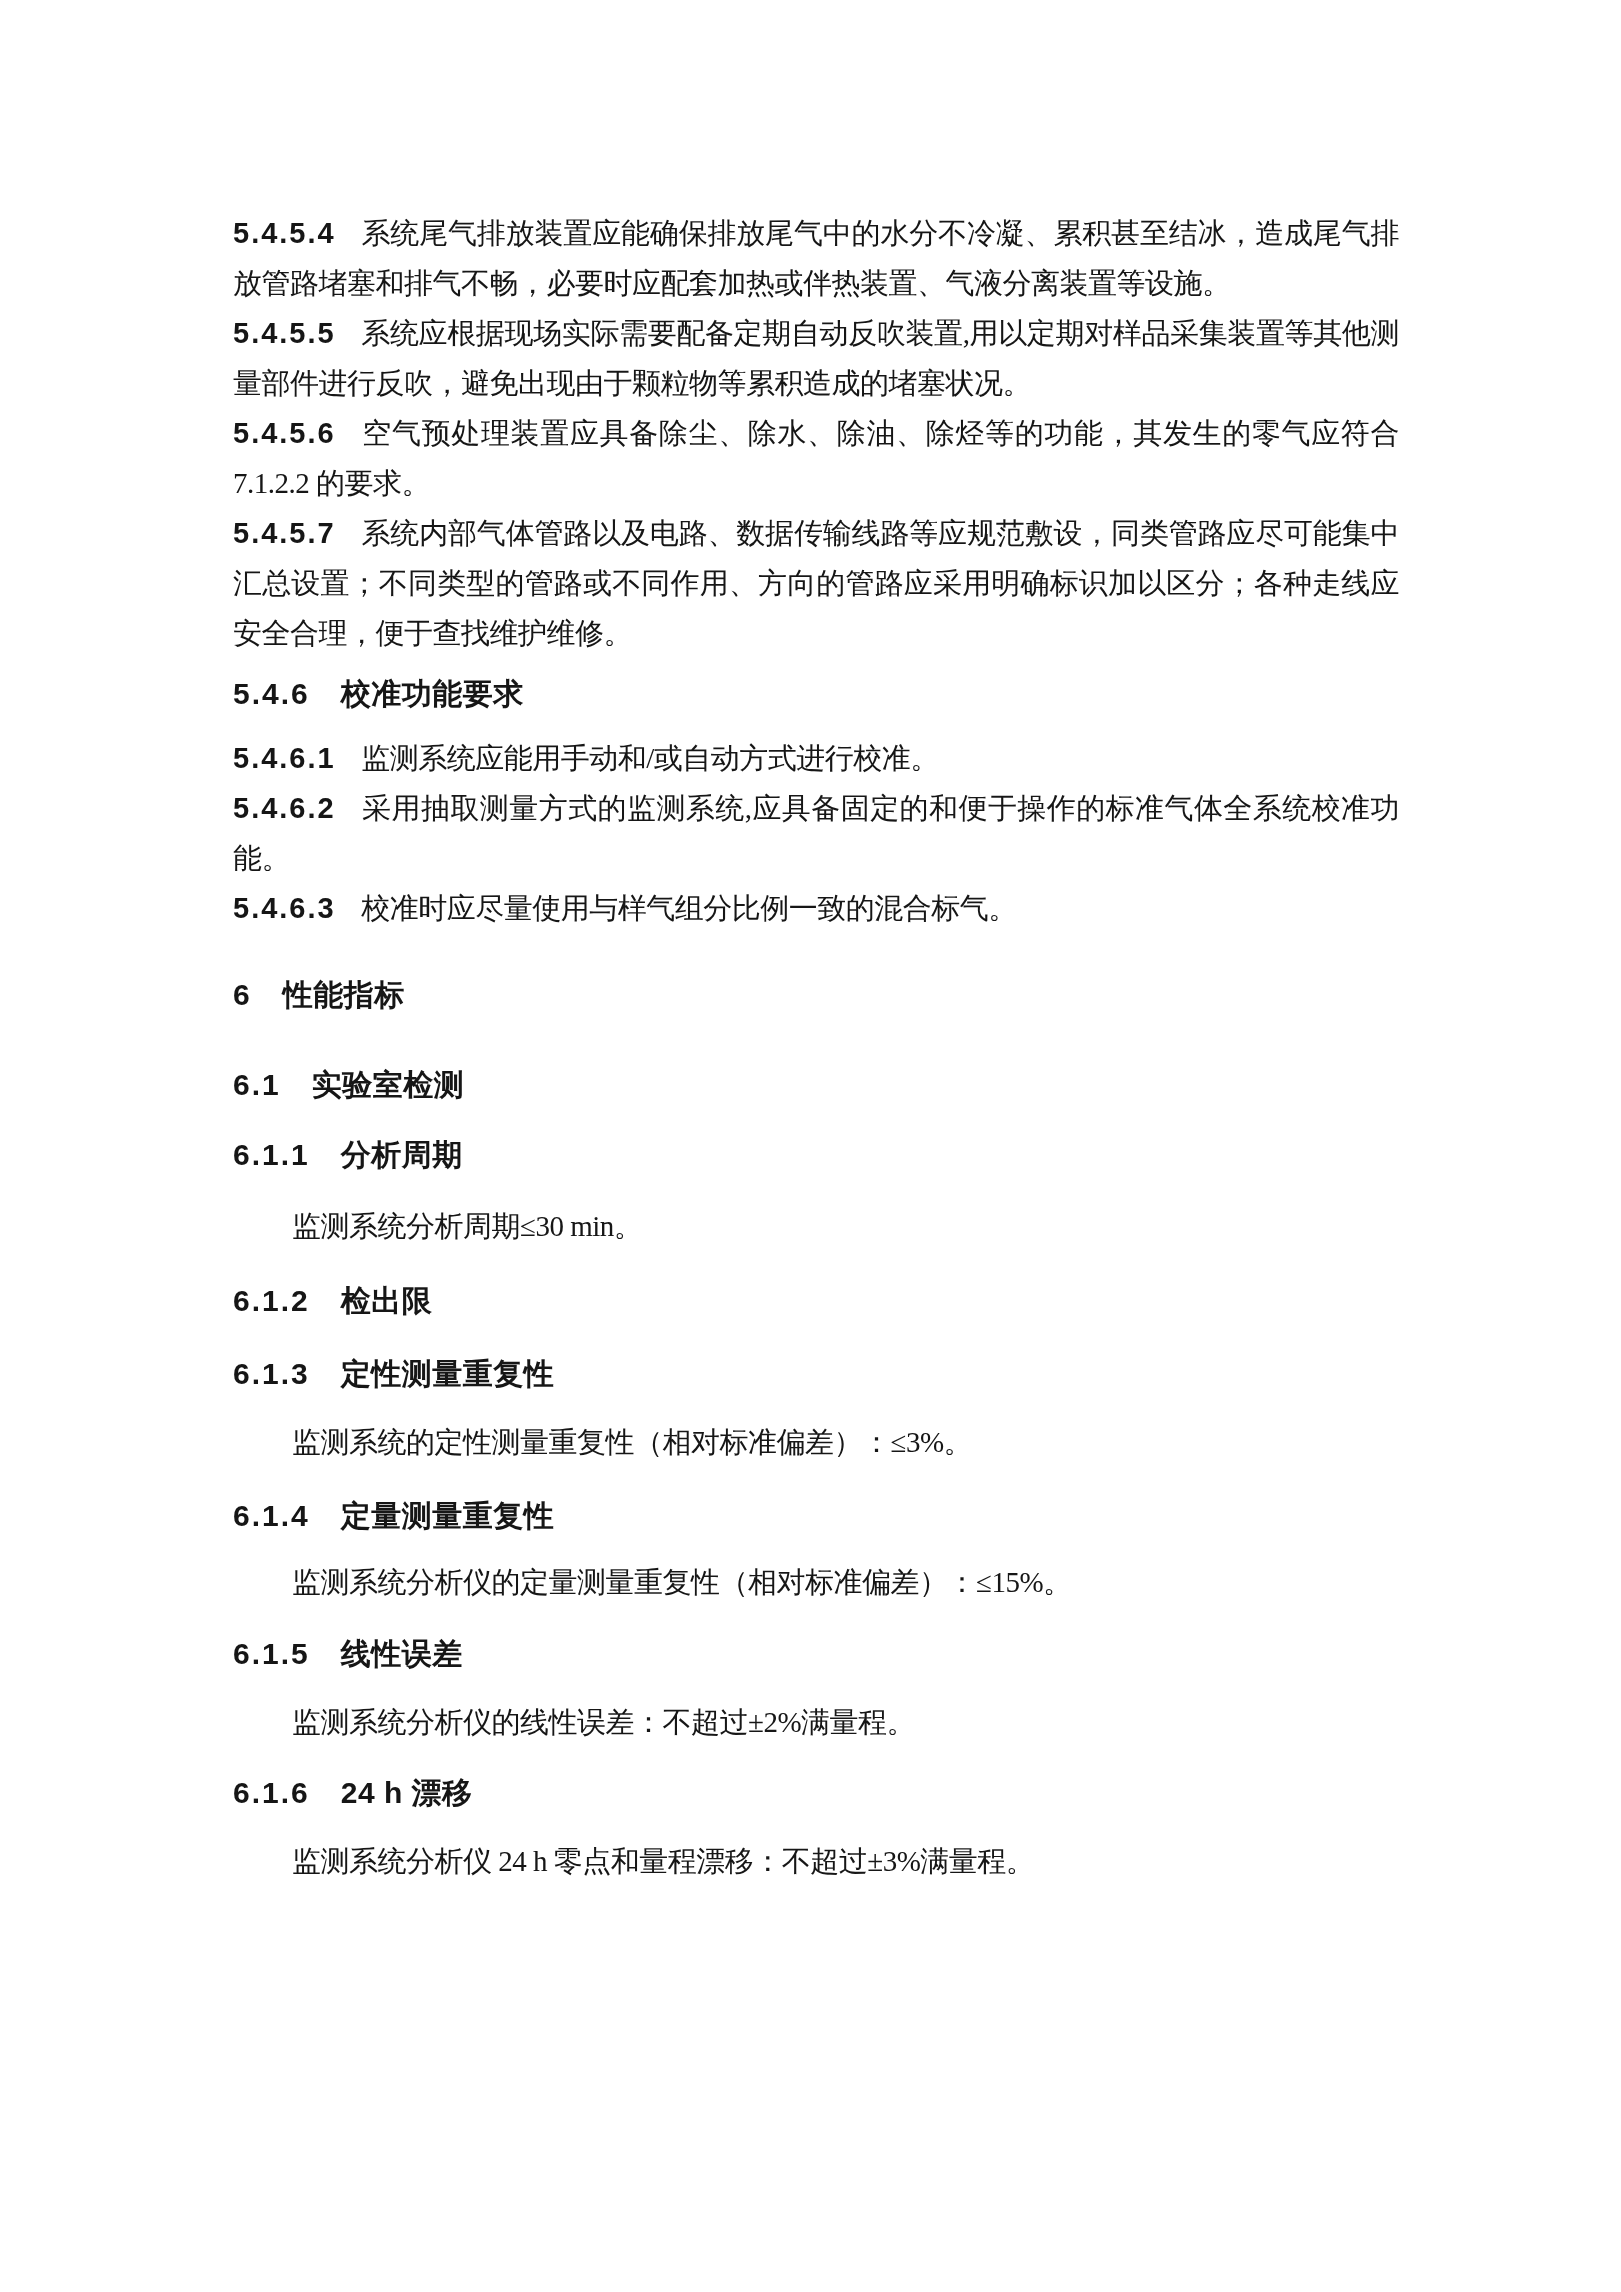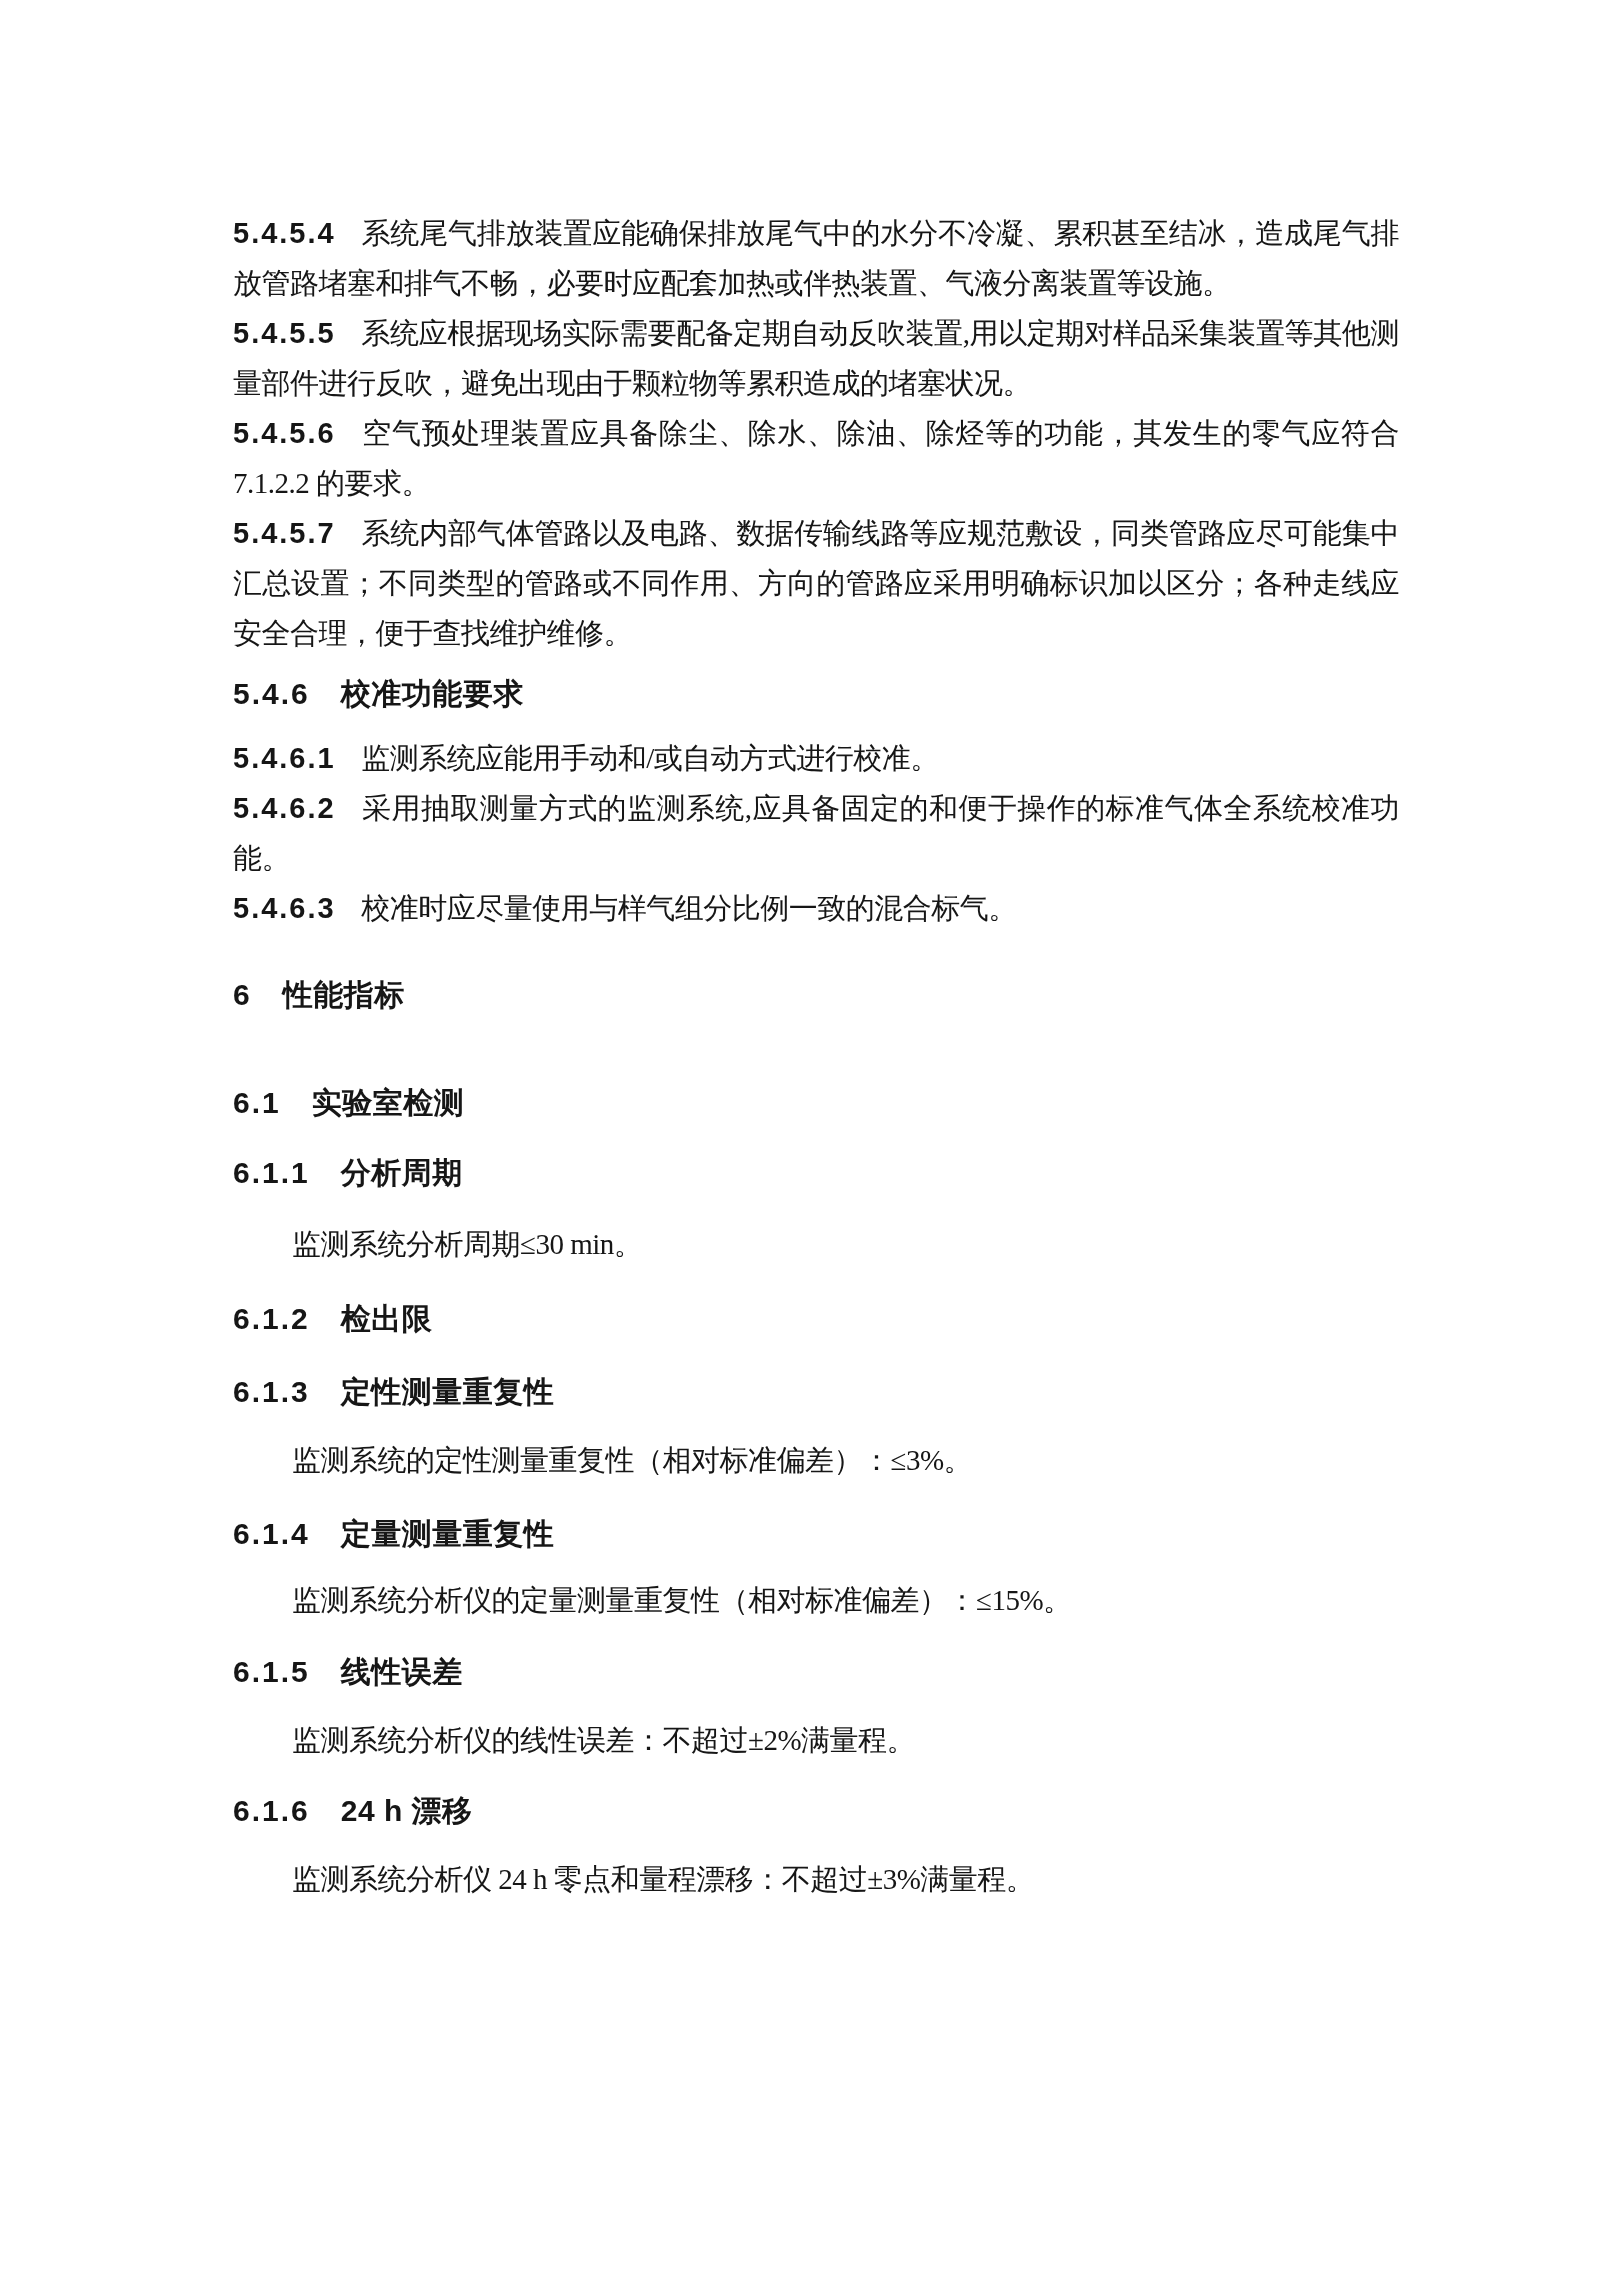--- a/index.html
+++ b/index.html
@@ -91,21 +91,21 @@
     <h3 class="heading" style="margin-top:10.8px"><span class="num">5.4.6</span><span>校准功能要求</span></h3>
 
     <p class="clause" style="margin-top:14.7px"><span class="num">5.4.6.1</span><span class="txt">监测系统应能用手动和/或自动方式进行校准。</span></p>
 
     <p class="clause"><span class="num">5.4.6.2</span><span class="txt">采用抽取测量方式的监测系统,应具备固定的和便于操作的标准气体全系统校准功能。</span></p>
 
     <p class="clause"><span class="num">5.4.6.3</span><span class="txt">校准时应尽量使用与样气组分比例一致的混合标气。</span></p>
 
     <h3 class="heading" style="margin-top:37px"><span class="num">6</span><span>性能指标</span></h3>
 
-    <h3 class="heading" style="margin-top:58px"><span class="num">6.1</span><span>实验室检测</span></h3>
+    <h3 class="heading" style="margin-top:40px"><span class="num">6.1</span><span>实验室检测</span></h3>
 
     <h3 class="heading" style="margin-top:19.6px"><span class="num">6.1.1</span><span>分析周期</span></h3>
 
     <p class="body-para" style="margin-top:20.6px">监测系统分析周期≤30 min。</p>
 
     <h3 class="heading" style="margin-top:25.5px"><span class="num">6.1.2</span><span>检出限</span></h3>
 
 
     <h3 class="heading" style="margin-top:22.5px"><span class="num">6.1.3</span><span>定性测量重复性</span></h3>
 

